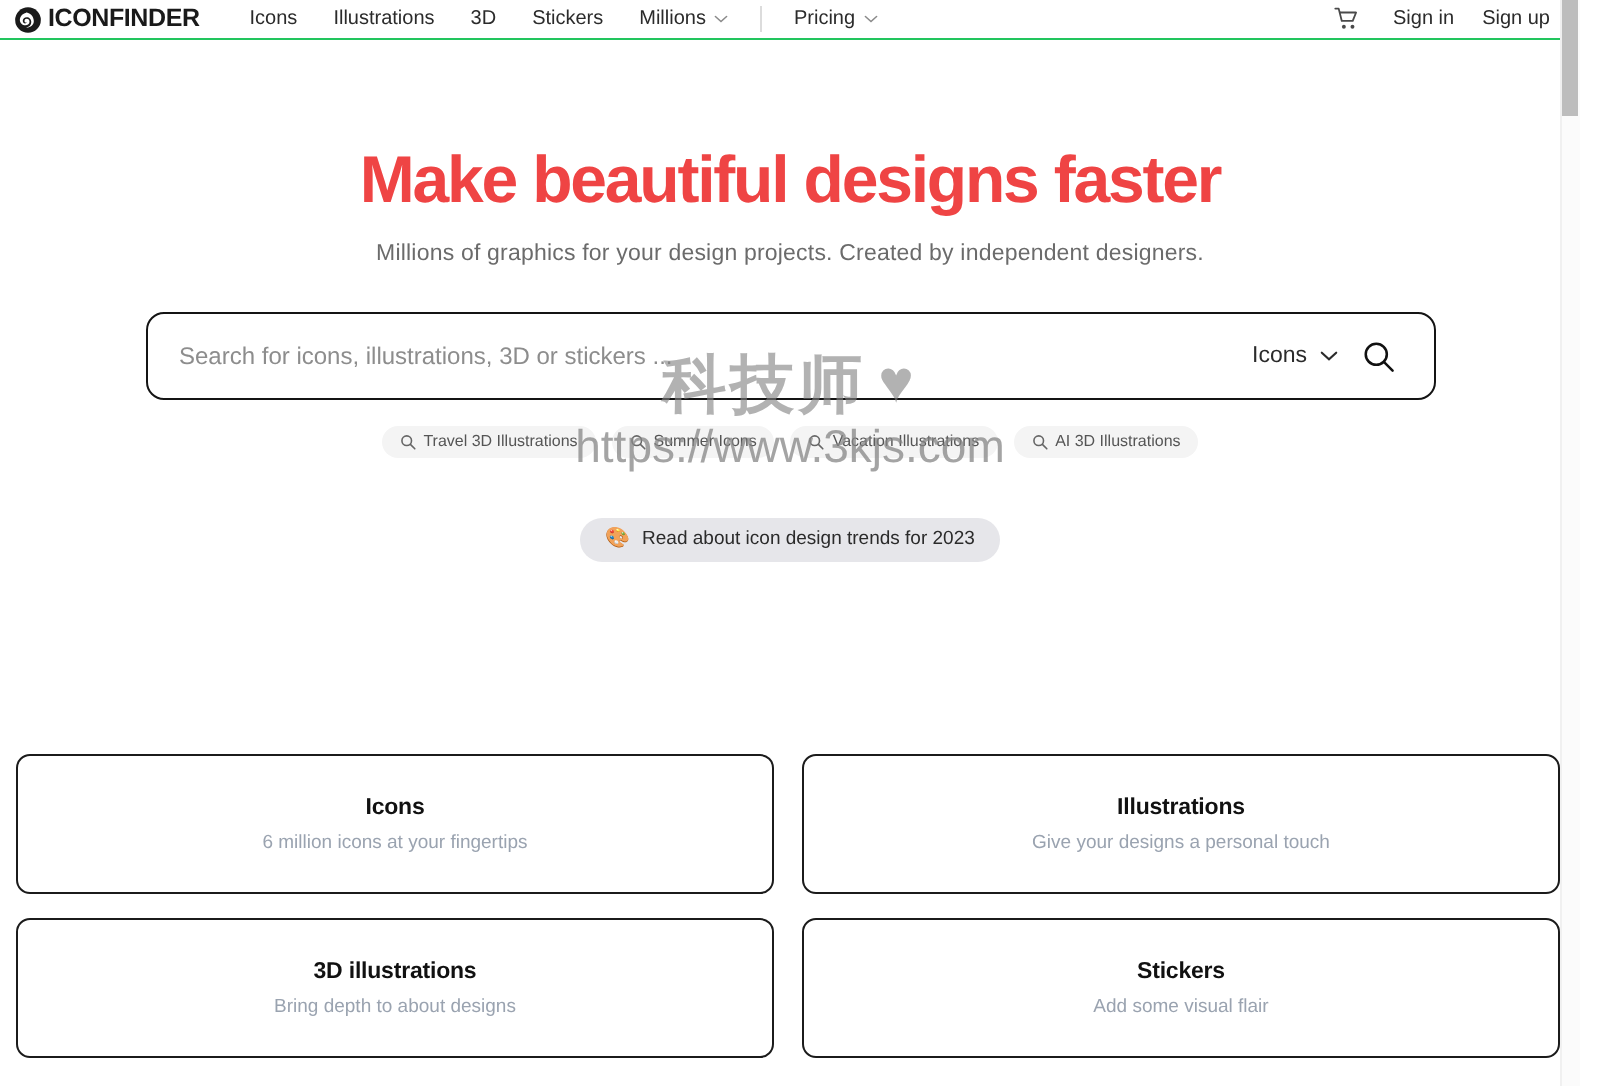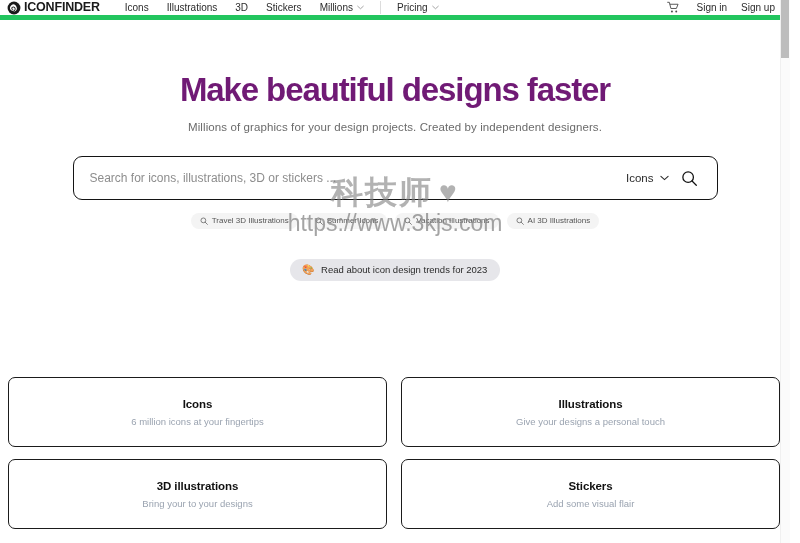--- a/index.html
+++ b/index.html
@@ -24,21 +24,21 @@
     overflow: hidden;
     background: #ffffff;
   }
 
   
   .header {
     height: 20px;
     display: flex;
     align-items: center;
     padding: 0 8px 0 7px;
-    border-bottom: 5px solid #22c55e;
+    border-bottom: 1px solid #22c55e;
     background: #ffffff;
     position: relative;
     z-index: 5;
   }
 
   .logo {
     display: flex;
     align-items: center;
     gap: 3px;
     cursor: pointer;
@@ -113,21 +113,21 @@
   
   .hero {
     padding-top: 53px;
     text-align: center;
   }
 
   .headline {
     font-size: 33px;
     font-weight: bold;
     letter-spacing: -1.1px;
-    color: #701a75;
+    color: #ef4444;
     line-height: 1;
     position: relative;
     display: inline-block;
   }
   .headline .hl {
     position: relative;
     display: inline-block;
   }
   .headline .hl::before {
     content: "";
@@ -448,21 +448,21 @@
     <div class="card">
       <div class="card-title">Icons</div>
       <div class="card-sub">6 million icons at your fingertips</div>
     </div>
     <div class="card">
       <div class="card-title">Illustrations</div>
       <div class="card-sub">Give your designs a personal touch</div>
     </div>
     <div class="card">
       <div class="card-title">3D illustrations</div>
-      <div class="card-sub">Bring your to your designs</div>
+      <div class="card-sub">Bring depth to about designs</div>
     </div>
     <div class="card">
       <div class="card-title">Stickers</div>
       <div class="card-sub">Add some visual flair</div>
     </div>
   </div>
 
   <div class="watermark">
     <div class="wm-cn">
       <span>科技师</span>

